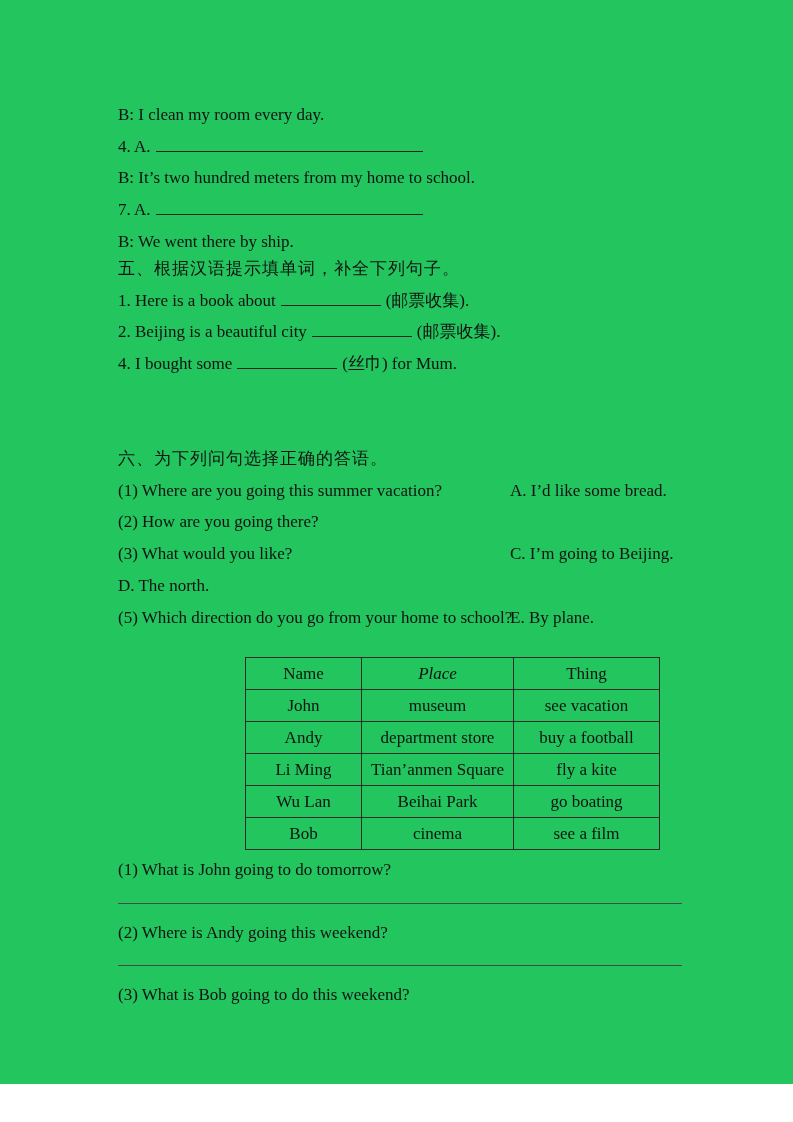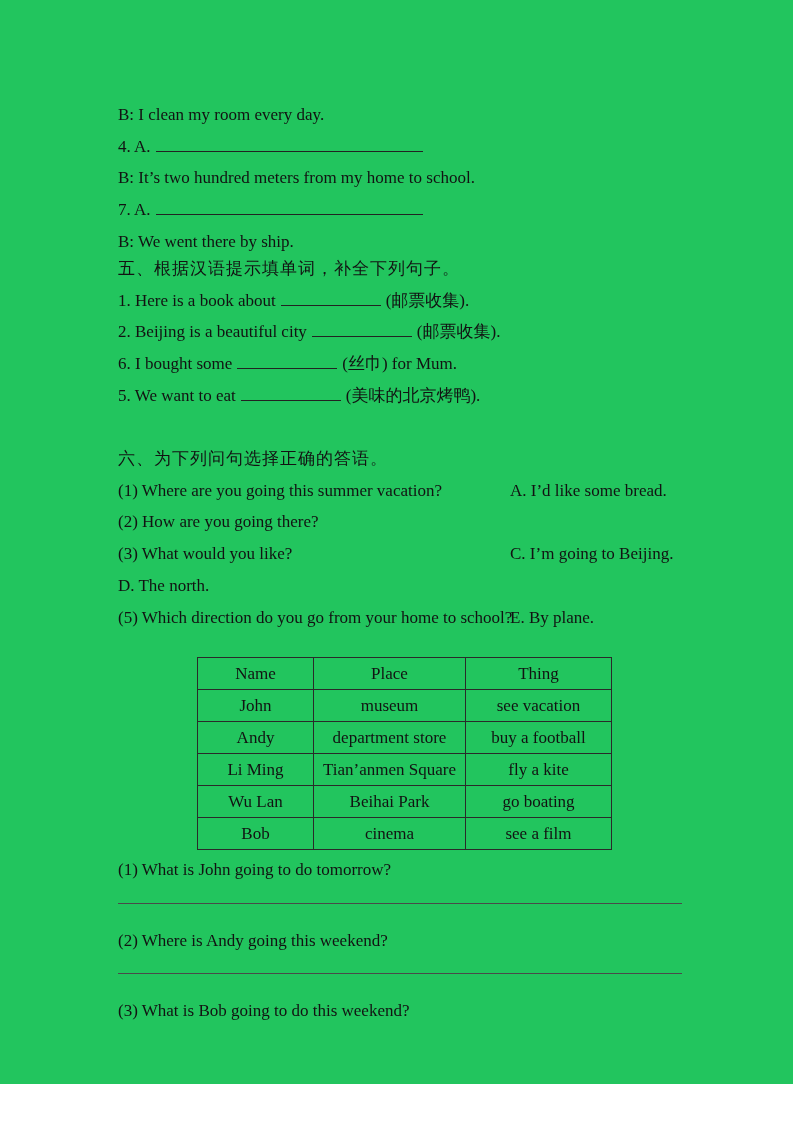--- a/index.html
+++ b/index.html
@@ -25,59 +25,58 @@
     border-bottom: 1px solid #222;
     height: 0.95em;
     margin: 0 5px;
   }
   .blank-long  { width: 267px; }
   .blank-short { width: 100px; }
   .pair { display: flex; }
   .pair .q { flex: none; width: 392px; white-space: nowrap; }
   .pair .a { flex: none; white-space: nowrap; text-align: right; }
   .table-wrap { position: absolute; top: 657px; left: 197px; }
-  table { border-collapse: collapse; }
+  table { border-collapse: collapse; margin-left: 48px; }
   th, td {
     border: 1px solid #2a2a2a;
     font-weight: normal;
     font-size: 17px;
     text-align: center;
     height: 31px;
     padding: 0;
   }
   .col-name  { width: 115px; }
-  .col-place { width: 151px; }
+  .col-place { width: 151px; font-style: italic; }
   .col-thing { width: 145px; }
   .bottom-block { position: absolute; top: 854px; left: 118px; width: 564px; }
   .answer-line {
     height: 0;
     border-top: 1.5px solid #4a4a4a;
     margin-top: 17px;
   }
-  .q-after-line { margin-top: 21px; }
+  .q-after-line { margin-top: 13px; }
 </style>
 </head>
 <body>
 
 <div class="page">
 
   <section class="sec" style="top: 99px;">
     <p class="line"><span>B: I clean my room every day.</span></p>
     <p class="line"><span>4. A.</span><span class="blank blank-long"></span></p>
     <p class="line"><span>B: It’s two hundred meters from my home to school.</span></p>
     <p class="line"><span>7. A.</span><span class="blank blank-long"></span></p>
     <p class="line"><span>B: We went there by ship.</span></p>
   </section>
 
   <section class="sec" style="top: 253px;">
     <p class="line heading">五、根据汉语提示填单词，补全下列句子。</p>
     <p class="line"><span>1. Here is a book about</span><span class="blank blank-short"></span><span>(邮票收集).</span></p>
     <p class="line"><span>2. Beijing is a beautiful city</span><span class="blank blank-short"></span><span>(邮票收集).</span></p>
-    <p class="line"><span>6. I bought some</span><span class="blank blank-short"></span><span>(丝巾) for Mum.</span></p>
-    <p class="line"><span>5. We want to eat</span><span class="blank blank-short"></span><span>(美味的北京烤鸭).</span></p>
+    <p class="line"><span>4. I bought some</span><span class="blank blank-short"></span><span>(丝巾) for Mum.</span></p>
   </section>
 
   <section class="sec" style="top: 443px;">
     <p class="line heading">六、为下列问句选择正确的答语。</p>
     <div class="line pair">
         <span class="q">(1) Where are you going this summer vacation?</span>
         <span class="a">A. I’d like some bread.</span>
       </div>
     <div class="line pair">
         <span class="q">(2) How are you going there?</span>

